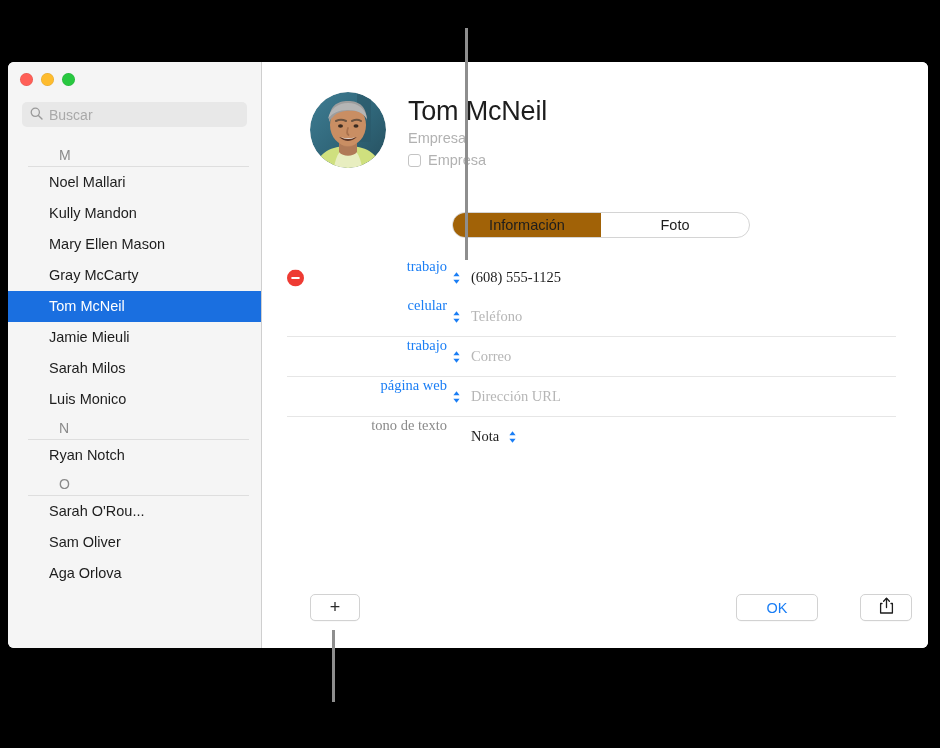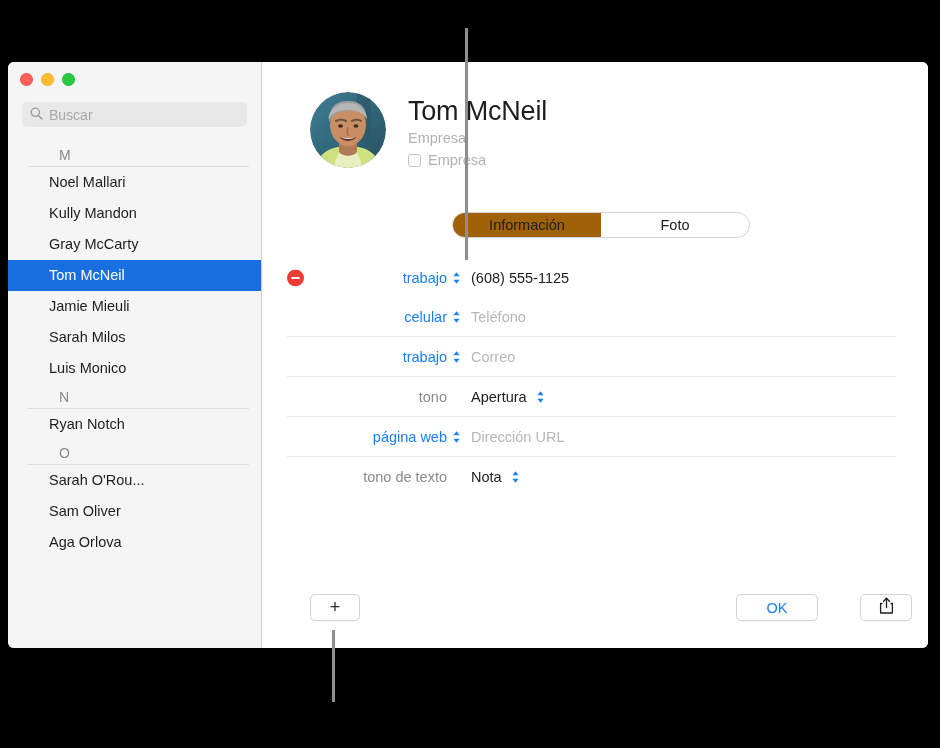--- a/index.html
+++ b/index.html
@@ -203,23 +203,23 @@
   #fields {
     position: absolute;
     top: 196px;
     left: 25px;
     right: 32px;
   }
   .field-group { position: relative; }
   .field-group + .field-group { border-top: 1px solid #e6e6e6; }
   .field-row {
     display: flex;
-    align-items: center;
     height: 39px;
     position: relative;
+    font-family: Liberation Serif, serif;
   }
   .minus-btn {
     position: absolute;
     left: 0;
     top: 50%;
     transform: translateY(-50%);
     width: 17px; height: 17px;
   }
   .field-label {
     width: 160px;
@@ -310,20 +310,21 @@
           </svg>
         </span>
         <input id="search-input" type="text" placeholder="Buscar" style="">
       </div>
     </div>
 
     <div id="contact-list">
         <div class="section-header">M</div>
         <div class="contact-row"><span>Noel </span><span class="last">Mallari</span></div>
         <div class="contact-row"><span>Kully </span><span class="last">Mandon</span></div>
+        <div class="contact-row"><span>Mary Ellen </span><span class="last">Mason</span></div>
         <div class="contact-row"><span>Gray </span><span class="last">McCarty</span></div>
         <div class="contact-row selected"><span>Tom </span><span class="last">McNeil</span></div>
         <div class="contact-row"><span>Jamie </span><span class="last">Mieuli</span></div>
         <div class="contact-row"><span>Sarah </span><span class="last">Milos</span></div>
         <div class="contact-row"><span>Luis </span><span class="last">Monico</span></div>
         <div class="section-header">N</div>
         <div class="contact-row"><span>Ryan </span><span class="last">Notch</span></div>
         <div class="section-header">O</div>
         <div class="contact-row"><span>Sarah </span><span class="last">O'Rou...</span></div>
         <div class="contact-row"><span>Sam </span><span class="last">Oliver</span></div>
@@ -430,35 +431,20 @@
                 <path d="M4.5 12.8 L1.4 8.8 L7.6 8.8 Z" fill="#1a7ef5"></path>
               </svg>
             </div>
             <div class="value-stepper-group">
               <div class="field-value placeholder">Correo</div>
             </div>
           </div>
         </div>
         <div class="field-group">
           <div class="field-row">
-            <div class="field-label plain">tono</div>
-            <div class="stepper"></div>
-            <div class="value-stepper-group">
-              <div class="field-value">Apertura</div>
-              <div class="stepper">
-                <svg width="9" height="14" viewBox="0 0 9 14">
-                  <path d="M4.5 1.2 L7.6 5.2 L1.4 5.2 Z" fill="#1a7ef5"></path>
-                  <path d="M4.5 12.8 L1.4 8.8 L7.6 8.8 Z" fill="#1a7ef5"></path>
-                </svg>
-              </div>
-            </div>
-          </div>
-        </div>
-        <div class="field-group">
-          <div class="field-row">
             <div class="field-label link">página web</div>
             <div class="stepper">
               <svg width="9" height="14" viewBox="0 0 9 14">
                 <path d="M4.5 1.2 L7.6 5.2 L1.4 5.2 Z" fill="#1a7ef5"></path>
                 <path d="M4.5 12.8 L1.4 8.8 L7.6 8.8 Z" fill="#1a7ef5"></path>
               </svg>
             </div>
             <div class="value-stepper-group">
               <div class="field-value placeholder">Dirección URL</div>
             </div>

